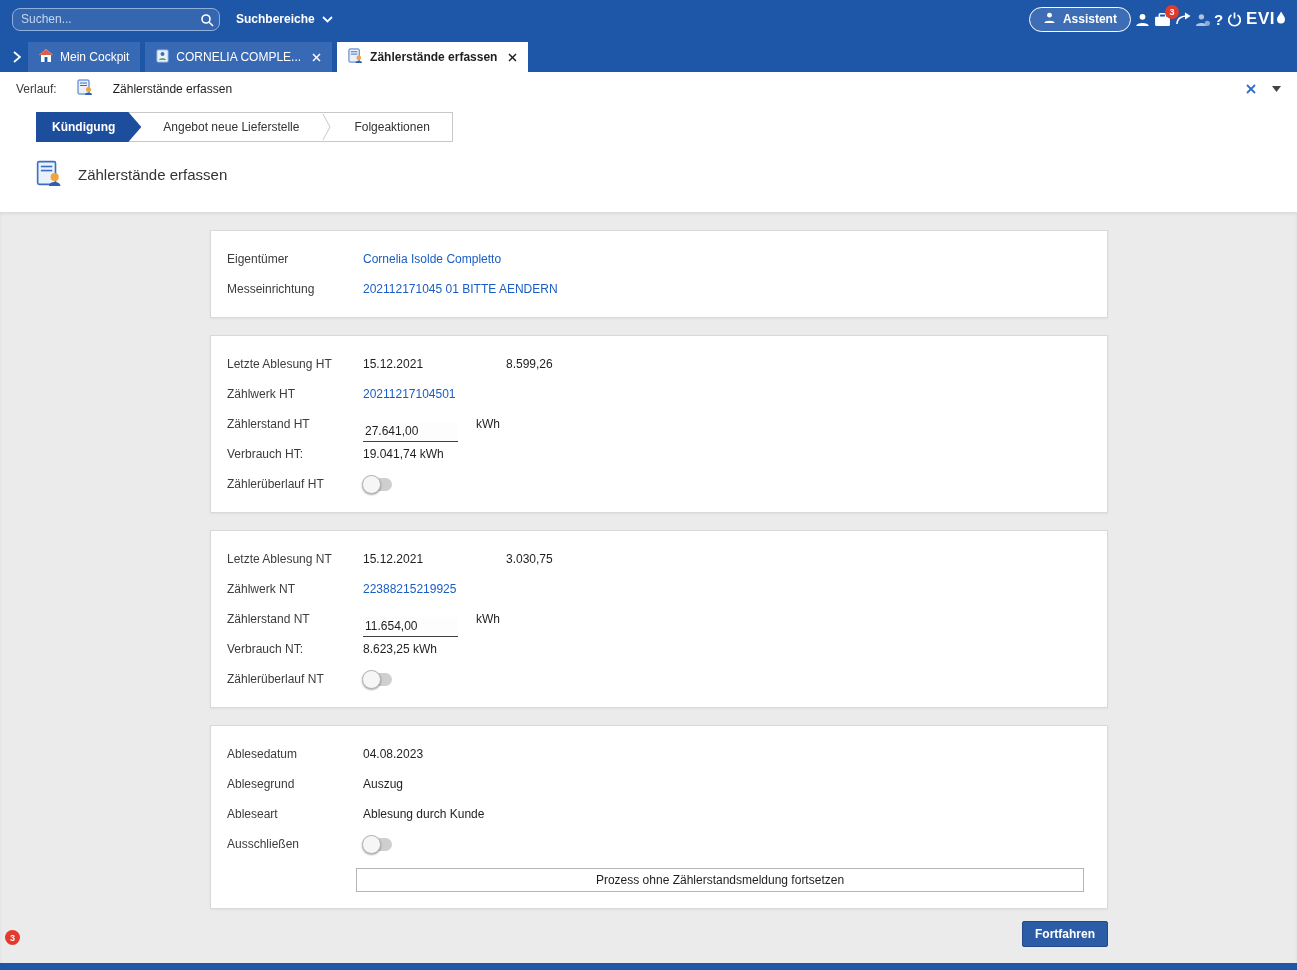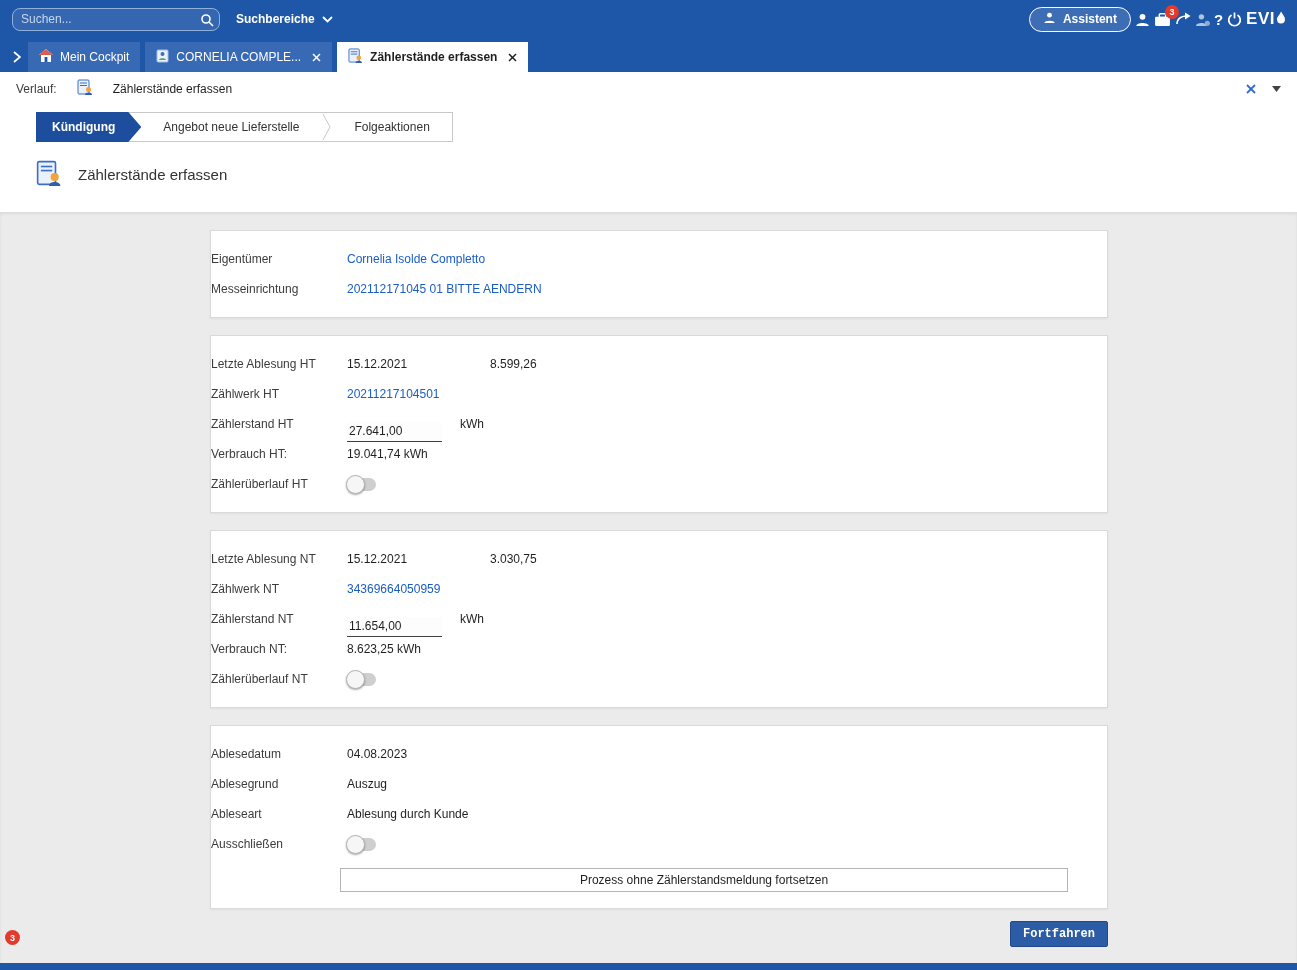--- a/index.html
+++ b/index.html
@@ -97,21 +97,21 @@
   .content {
     position:absolute; top:212px; left:0; right:0; bottom:7px;
     background:#ebebeb;
     box-shadow: inset 0 2px 3px rgba(0,0,0,0.07);
     overflow:hidden;
   }
   .cards { width:898px; margin-left:210px; padding-top:18px; display:flex; flex-direction:column; gap:17px; }
   .card {
     background:#fff; border:1px solid #d9d9d9;
     box-shadow:0 1px 2px rgba(0,0,0,0.05);
-    padding:13px 0;
+    padding:13px 16px;
   }
   .frow { display:flex; align-items:center; height:30px; }
   .flabel { width:136px; color:#3c3c3c; flex:none; }
   .fval { color:#1f1f1f; }
   .fval.w1 { width:143px; flex:none; }
   .link { color:#1a5dc4; cursor:pointer; text-decoration:none; }
   .reading-input {
     width:95px; height:20px;
     border:none; border-bottom:1px solid #404040;
     background:#fdfdfd; font-size:12px; color:#1f1f1f; padding:0 2px;
@@ -134,21 +134,21 @@
     width:728px; height:24px;
     background:#fff; border:1px solid #b5b5b5;
     font-size:12px; color:#1f1f1f; cursor:pointer;
     font-family:"Liberation Sans", sans-serif;
   }
   .actions-row { width:898px; margin-left:210px; display:flex; justify-content:flex-end; margin-top:12px; }
   .continue-btn {
     min-width:82px; height:26px; padding:0 12px;
     background:#2d5ca6; border:1px solid #24498a;
     color:#fff; font-size:12px; font-weight:bold; cursor:pointer;
-    font-family:Liberation Mono, monospace; border-radius:2px;
+    font-family:Liberation Sans, sans-serif; border-radius:2px;
   }
 
   
   .bottom-bar { position:absolute; left:0; right:0; bottom:0; height:7px; background:#1e56a8; }
   .corner-badge {
     position:absolute; left:5px; bottom:25px;
     width:15px; height:15px; border-radius:50%;
     background:#e23b2e; color:#fff; font-size:9px; font-weight:bold;
     display:flex; align-items:center; justify-content:center;
   }
@@ -390,21 +390,21 @@
     </section>
 
     <section class="card">
       <div class="frow">
         <span class="flabel">Letzte Ablesung NT</span>
         <span class="fval w1">15.12.2021</span>
         <span class="fval">3.030,75</span>
       </div>
       <div class="frow">
         <span class="flabel">Zählwerk NT</span>
-        <a class="fval link">34369664050959</a>
+        <a class="fval link">22388215219925</a>
       </div>
       <div class="frow">
         <span class="flabel">Zählerstand NT</span>
         <input class="reading-input" value="11.654,00" style="">
         <span class="unit">kWh</span>
       </div>
       <div class="frow">
         <span class="flabel">Verbrauch NT:</span>
         <span class="fval">8.623,25 kWh</span>
       </div>

